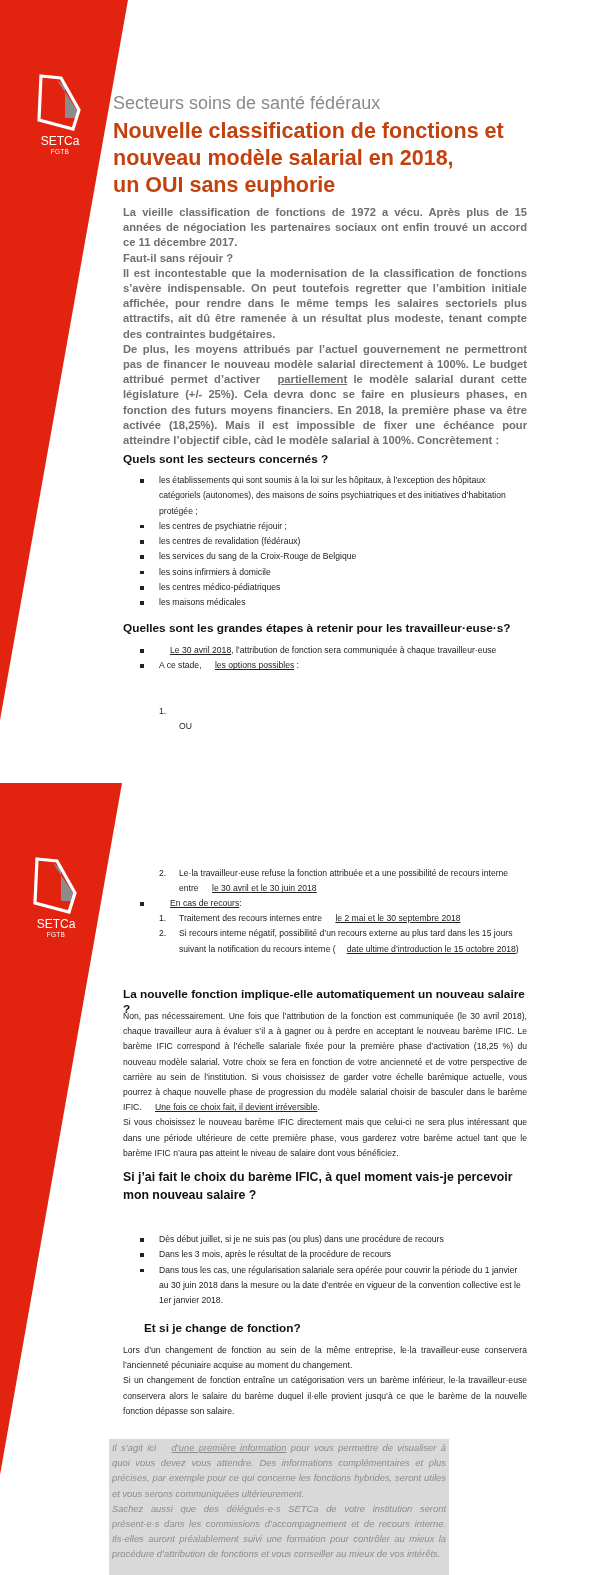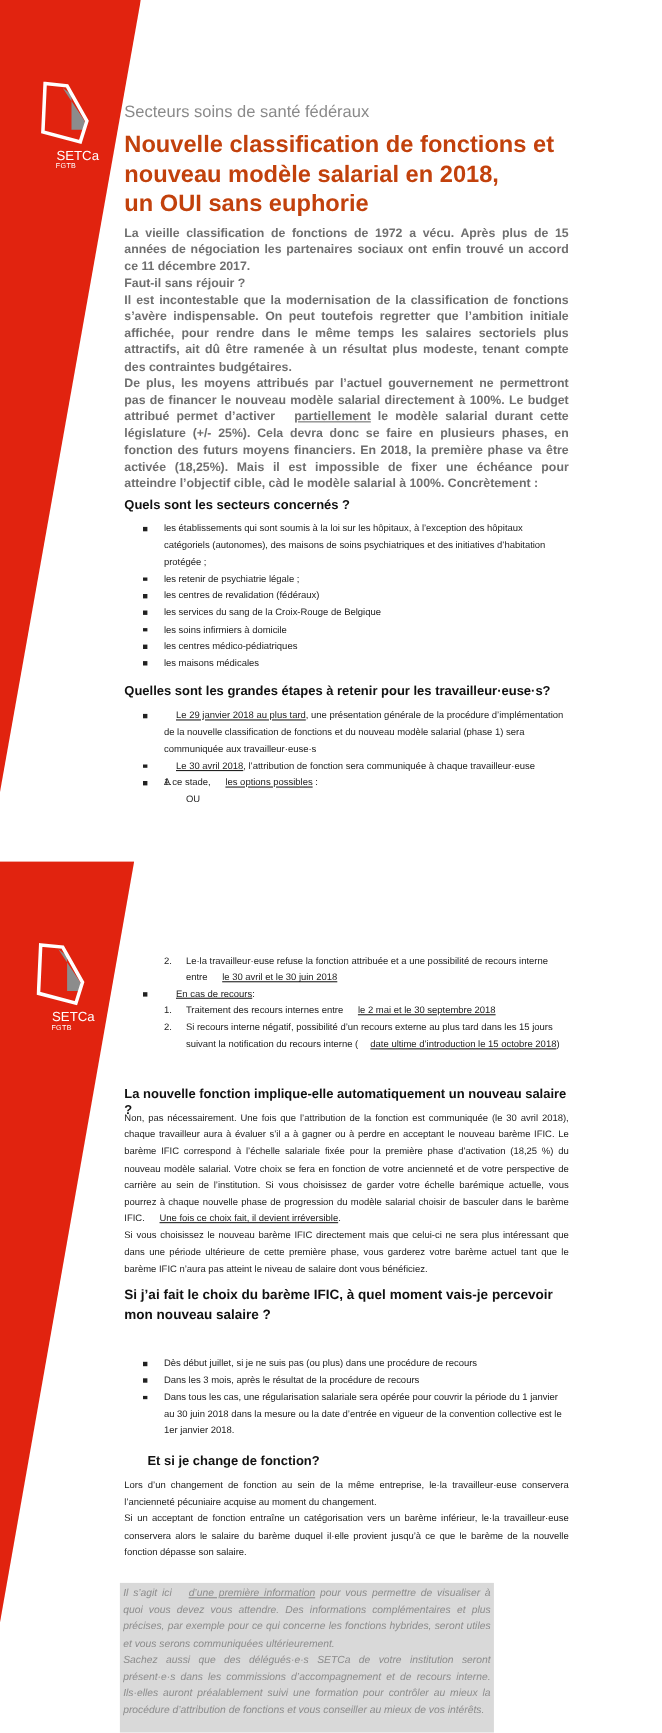--- a/index.html
+++ b/index.html
@@ -7,26 +7,26 @@
   body { position: relative; font-family: "Liberation Sans", sans-serif; color: #1a1a1a; }
 
   .band { position: absolute; left: 0; background: #e1230f; }
   .band1 { top: 0; width: 130px; height: 720px; clip-path: polygon(0 0, 128px 0, 0 720px); }
   .band2 { top: 783px; width: 124px; height: 700px; clip-path: polygon(0 0, 122px 0, 0 692px); }
 
   .logo { position: absolute; width: 60px; text-align: center; }
   .logo1 { left: 30px; top: 72px; }
   .logo2 { left: 26px; top: 855px; }
   .logo svg { display: block; margin: 0 auto; }
-  .logo .brand { color: #fff; font-size: 12px; line-height: 13px; margin-top: 3px; text-align: right; }
+  .logo .brand { color: #fff; font-size: 12px; line-height: 13px; margin-top: 3px; }
   .logo .sub { color: #fff; font-size: 6.5px; line-height: 8px; letter-spacing: 0.3px; }
 
-  .col { position: absolute; left: 113px; width: 404px; }
+  .col { position: absolute; left: 123px; width: 404px; }
 
-  .kicker { position: absolute; left: 113px; top: 93px; font-size: 15px; color: #8a8a8a; white-space: nowrap; }
+  .kicker { position: absolute; left: 113px; top: 93px; font-size: 18px; color: #8a8a8a; white-space: nowrap; }
   .title { position: absolute; left: 113px; top: 118px; width: 420px; font-size: 21.5px; line-height: 27px; color: #c2410c; }
 
   .intro { top: 205px; font-size: 11.2px; line-height: 15.2px; font-weight: bold; color: #6f6f6f; text-align: justify; }
   .intro p { margin: 0; }
   .u { text-decoration: underline; margin-left: 11px; }
 
   h2 { font-size: 11.8px; font-weight: bold; color: #111; line-height: 15px; }
   .h-sect1 { top: 452px; }
   .h-sect2 { top: 621px; }
   .h-sect3 { top: 987px; }
@@ -86,31 +86,30 @@
 <div class="col intro">
   <p>La vieille classification de fonctions de 1972 a vécu. Après plus de 15 années de négociation les partenaires sociaux ont enfin trouvé un accord ce 11 décembre 2017.</p>
   <p>Faut-il sans réjouir ?</p>
   <p>Il est incontestable que la modernisation de la classification de fonctions s’avère indispensable. On peut toutefois regretter que l’ambition initiale affichée, pour rendre dans le même temps les salaires sectoriels plus attractifs, ait dû être ramenée à un résultat plus modeste, tenant compte des contraintes budgétaires.</p>
   <p><span>De plus, les moyens attribués par l’actuel gouvernement ne permettront pas de financer le nouveau modèle salarial directement à 100%. Le budget attribué permet d’activer </span><span class="u">partiellement</span><span> le modèle salarial durant cette législature (+/- 25%). Cela devra donc se faire en plusieurs phases, en fonction des futurs moyens financiers. En 2018, la première phase va être activée (18,25%). Mais il est impossible de fixer une échéance pour atteindre l’objectif cible, càd le modèle salarial à 100%. Concrètement :</span></p>
 </div>
 
 <h2 class="col h-sect1">Quels sont les secteurs concernés ?</h2>
 <ul class="col sq list1">
   <li>les établissements qui sont soumis à la loi sur les hôpitaux, à l’exception des hôpitaux catégoriels (autonomes), des maisons de soins psychiatriques et des initiatives d’habitation protégée ;</li>
-  <li>les retenir de psychiatrie légale ;</li>
+  <li>les centres de psychiatrie réjouir ;</li>
   <li>les centres de revalidation (fédéraux)</li>
   <li>les services du sang de la Croix-Rouge de Belgique</li>
   <li>les soins infirmiers à domicile</li>
   <li>les centres médico-pédiatriques</li>
   <li>les maisons médicales</li>
 </ul>
 
 <h2 class="col h-sect2">Quelles sont les grandes étapes à retenir pour les travailleur·euse·s?</h2>
 <ul class="col sq list2">
-  <li><span class="u">Le 29 janvier 2018 au plus tard</span><span>, une présentation générale de la procédure d’implémentation de la nouvelle classification de fonctions et du nouveau modèle salarial (phase 1) sera communiquée aux travailleur·euse·s</span></li>
   <li><span class="u">Le 30 avril 2018</span><span>, l’attribution de fonction sera communiquée à chaque travailleur·euse</span></li>
   <li><span>A ce stade, </span><span class="u">les options possibles</span><span> :</span></li>
 </ul>
 <ol class="col num" style="top:704px;">
   <li><span class="n">1.</span><br><span>OU</span></li>
 </ol>
 
 <ol class="col num" style="top:866px;">
   <li><span class="n">2.</span><span>Le·la travailleur·euse refuse la fonction attribuée et a une possibilité de recours interne entre </span><span class="u">le 30 avril et le 30 juin 2018</span></li>
 </ol>
@@ -131,20 +130,20 @@
 <h2 class="col h-sect4">Si j’ai fait le choix du barème IFIC, à quel moment vais-je percevoir mon nouveau salaire ?</h2>
 <ul class="col sq list4">
   <li>Dès début juillet, si je ne suis pas (ou plus) dans une procédure de recours</li>
   <li>Dans les 3 mois, après le résultat de la  procédure de recours</li>
   <li>Dans tous les cas, une régularisation salariale sera opérée pour couvrir la période du 1 janvier au 30 juin 2018 dans la mesure ou la date d’entrée en vigueur de la convention collective est le 1er janvier 2018.</li>
 </ul>
 
 <h2 class="col h-sect5">Et si je change de fonction?</h2>
 <div class="col para p-sect5">
   <p>Lors d’un changement de fonction au sein de la même entreprise, le·la travailleur·euse conservera l’ancienneté pécuniaire acquise au moment du changement.</p>
-  <p>Si un acceptant de fonction entraîne un catégorisation vers un barème inférieur, le·la travailleur·euse conservera alors le salaire du barème duquel il·elle provient jusqu’à ce que le barème de la nouvelle fonction dépasse son salaire.</p>
+  <p>Si un changement de fonction entraîne un catégorisation vers un barème inférieur, le·la travailleur·euse conservera alors le salaire du barème duquel il·elle provient jusqu’à ce que le barème de la nouvelle fonction dépasse son salaire.</p>
 </div>
 
 <div class="note">
   <p><span>Il s’agit ici </span><span class="u">d’une première information</span><span> pour vous permettre de visualiser à quoi vous devez vous attendre. Des informations complémentaires et plus précises, par exemple pour ce qui concerne les fonctions hybrides, seront utiles et vous serons communiquées ultérieurement.</span></p>
   <p>Sachez aussi que des délégués·e·s SETCa de votre institution seront présent·e·s dans les commissions d’accompagnement et de recours interne. Ils·elles auront préalablement suivi une formation pour contrôler au mieux la procédure d’attribution de fonctions et vous conseiller au mieux de vos intérêts.</p>
   <p class="strong">N’hésitez donc pas à contacter vos délégué·e·s SETCA !</p>
 </div>
 
 </body></html>

